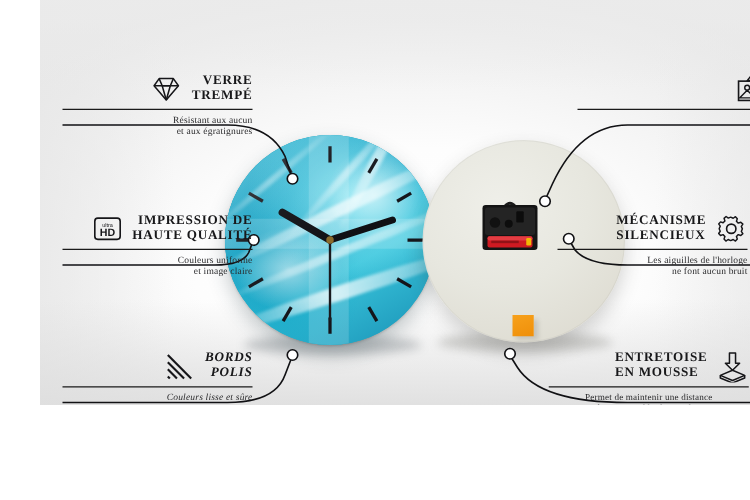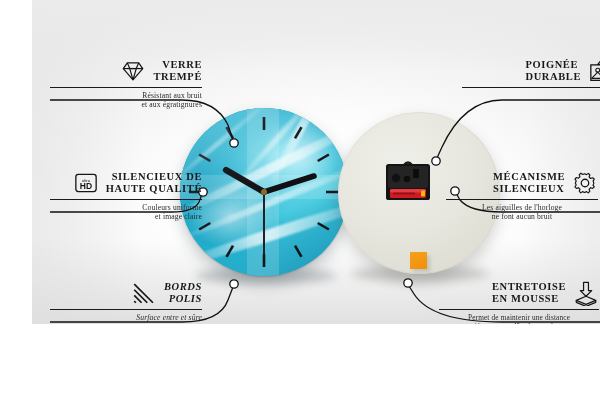--- a/index.html
+++ b/index.html
@@ -206,32 +206,32 @@
           <path d="M4 13 H28"></path>
           <path d="M9 6 L12 13 L16 27"></path>
           <path d="M23 6 L20 13 L16 27"></path>
           <path d="M12 13 H20"></path>
         </g>
       </svg>
       <div class="f-title">VERRE
 TREMPÉ</div>
     </div>
     <div class="f-rule"></div>
-    <div class="f-desc">Résistant aux bruit
+    <div class="f-desc">Résistant aux aucun
 et aux égratignures</div>
   </div>
 
   <div class="feature left" style="left:18px;top:170px;">
     <div class="f-head">
       <svg class="f-icon" viewBox="0 0 32 32">
         <rect x="3.5" y="5.5" width="25" height="21" rx="3" fill="none" stroke="#161619" stroke-width="1.6"></rect>
         <text x="16" y="14.2" font-family="Liberation Sans, sans-serif" font-size="5.4" fill="#161619" text-anchor="middle">ultra</text>
         <text x="16" y="23.4" font-family="Liberation Sans, sans-serif" font-size="10.5" font-weight="bold" fill="#161619" text-anchor="middle">HD</text>
       </svg>
-      <div class="f-title">SILENCIEUX DE
+      <div class="f-title">IMPRESSION DE
 HAUTE QUALITÉ</div>
     </div>
     <div class="f-rule"></div>
     <div class="f-desc">Couleurs uniforme
 et image claire</div>
   </div>
 
   <div class="feature left" style="left:18px;top:280px;font-style:italic;">
     <div class="f-head">
       <svg class="f-icon" viewBox="0 0 32 32">
@@ -239,48 +239,46 @@
           <line x1="4" y1="5" x2="27" y2="28"></line>
           <line x1="4" y1="12" x2="20" y2="28"></line>
           <line x1="4" y1="19" x2="13" y2="28"></line>
           <line x1="4" y1="26" x2="6" y2="28"></line>
         </g>
       </svg>
       <div class="f-title">BORDS
 POLIS</div>
     </div>
     <div class="f-rule"></div>
-    <div class="f-desc">Surface entre et sûre</div>
+    <div class="f-desc">Couleurs lisse et sûre</div>
   </div>
 
   <div class="feature right" style="left:430px;top:58px;">
     <div class="f-head">
       <svg class="f-icon" viewBox="0 0 32 32">
         <path d="M16 3 L12 8 H20 Z" fill="none" stroke="#161619" stroke-width="1.5" stroke-linejoin="round"></path>
         <rect x="3.5" y="8.5" width="25" height="19" fill="none" stroke="#161619" stroke-width="1.6"></rect>
         <circle cx="12" cy="15" r="2.4" fill="none" stroke="#161619" stroke-width="1.4"></circle>
         <path d="M4.5 25 L12 17.5 L17 22.5 L21.5 18 L27.5 25 Z" fill="none" stroke="#161619" stroke-width="1.4" stroke-linejoin="round"></path>
       </svg>
-      <div class="f-title">POIGNÉE
-DURABLE</div>
     </div>
     <div class="f-rule"></div>
   </div>
 
   <div class="feature right" style="left:414px;top:170px;">
     <div class="f-head">
       <svg class="f-icon" viewBox="0 0 32 32">
         <path d="M16 4.2 l2.6 1.1 2.3-1.6 1.9 2.1 -0.9 2.6 1.9 1.9 2.6-0.9 2.1 1.9 -1.6 2.3 1.1 2.6 -1.1 2.6 1.6 2.3 -2.1 1.9 -2.6-0.9 -1.9 1.9 0.9 2.6 -1.9 2.1 -2.3-1.6 -2.6 1.1 -2.6-1.1 -2.3 1.6 -1.9-2.1 0.9-2.6 -1.9-1.9 -2.6 0.9 -1.9-2.1 1.6-2.3 -1.1-2.6 1.1-2.6 -1.6-2.3 1.9-2.1 2.6 0.9 1.9-1.9 -0.9-2.6 2.1-1.9 2.3 1.6 Z" fill="none" stroke="#161619" stroke-width="1.5" stroke-linejoin="round" transform="translate(-0.6,0.2) scale(0.96) translate(0.7,0.4)"></path>
         <circle cx="16" cy="16" r="4.6" fill="none" stroke="#161619" stroke-width="1.6"></circle>
       </svg>
       <div class="f-title">MÉCANISME
 SILENCIEUX</div>
     </div>
     <div class="f-rule"></div>
-    <div class="f-desc" style="text-align:center;">Les aiguilles de l'horloge
+    <div class="f-desc" style="text-align:right;">Les aiguilles de l'horloge
 ne font aucun bruit</div>
   </div>
 
   <div class="feature right" style="left:407px;top:280px;width:160px;">
     <div class="f-head">
       <svg class="f-icon" viewBox="0 0 32 32">
         <g fill="none" stroke="#161619" stroke-width="1.5" stroke-linejoin="round">
           <path d="M13 3 H19 V13 H23 L16 20 L9 13 H13 Z"></path>
           <path d="M16 20 L28 25 L16 30 L4 25 Z"></path>
           <path d="M4 25 v2.5 L16 32.5 L28 27.5 V25"></path>

